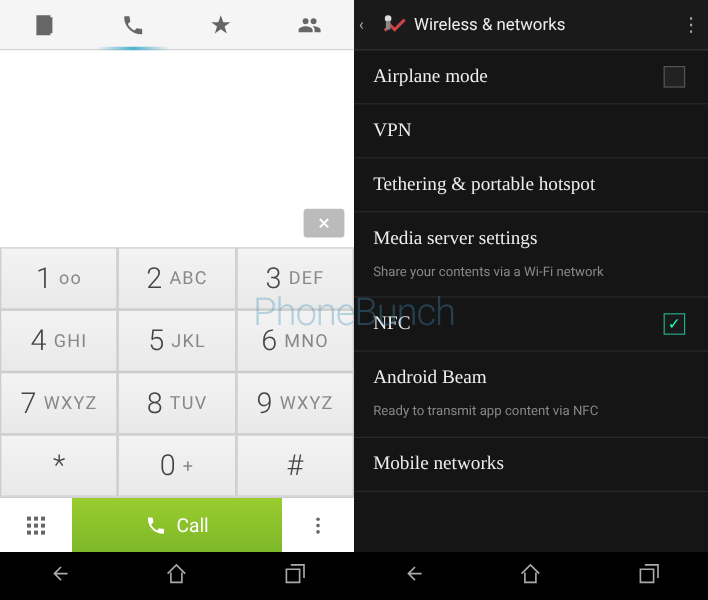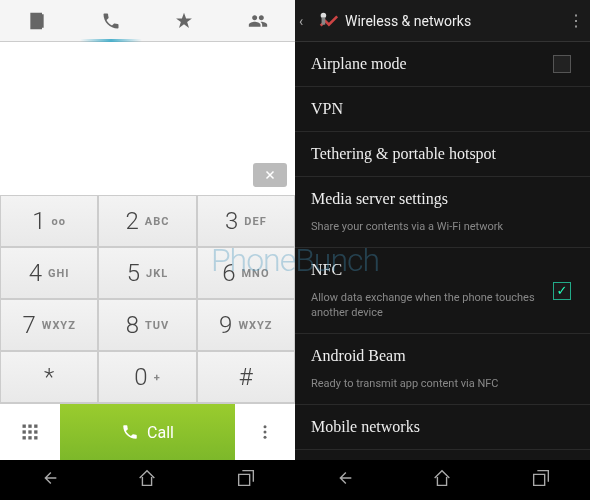--- a/index.html
+++ b/index.html
@@ -11,22 +11,22 @@
   .tabs { height: 42px; display: flex; background: #f5f5f5; border-bottom: 1px solid #ccc; }
   .tab { flex: 1; display: flex; align-items: center; justify-content: center; color: #555; position: relative; }
   .tab.active::after { content: ''; position: absolute; bottom: -1px; left: 8%; right: 8%; height: 3px; background: linear-gradient(to right, rgba(60,170,200,0), rgba(60,170,200,0.9), rgba(60,170,200,0)); border-radius: 2px; }
   .tab svg { width: 20px; height: 20px; fill: #666; }
   .input-area { flex: 1; background: #fff; position: relative; }
   .backspace { position: absolute; right: 8px; bottom: 8px; width: 34px; height: 24px; background: #bbb; border-radius: 3px; display: flex; align-items: center; justify-content: center; }
   .backspace svg { width: 12px; height: 12px; fill: #fff; }
   .keypad { display: grid; grid-template-columns: repeat(3,1fr); grid-template-rows: repeat(4,1fr); height: 208px; background: #e0e0e0; }
   .key { border: 0.5px solid #ccc; background: linear-gradient(#f3f3f3,#e9e9e9); display: flex; align-items: center; justify-content: center; gap: 6px; }
   .key .num { font-size: 24px; color: #444; font-weight: 300; }
-  .key .sub { font-size: 11px; color: #888; letter-spacing: 1px; font-weight: bold; }
-  .call-row { height: 57px; display: flex; background: #fff; border-top: 1px solid #ccc; text-align: right; }
+  .key .sub { font-size: 15px; color: #888; letter-spacing: 1px; }
+  .call-row { height: 46px; display: flex; background: #fff; border-top: 1px solid #ccc; text-align: right; }
   .call-side { width: 60px; display: flex; align-items: center; justify-content: center; }
   .call-btn { flex: 1; background: linear-gradient(#9acc2e,#7db82a); display: flex; align-items: center; justify-content: center; gap: 8px; color: #fff; font-size: 16px; }
   .call-btn svg { width: 18px; height: 18px; fill: #fff; }
   .navbar { height: 40px; background: #000; display: flex; align-items: center; justify-content: space-around; }
   .navbar svg { width: 22px; height: 22px; fill: none; stroke: #aaa; stroke-width: 1.5; }
   
   
   .right { background: #151515; color: #eee; }
   .actionbar { height: 42px; background: #1a1a1a; display: flex; align-items: center; padding: 0 4px; border-bottom: 1px solid #333; }
   .actionbar .back { width: 12px; color: #aaa; font-size: 14px; }
@@ -205,21 +205,20 @@
     </div>
     <div class="item">
       <div class="texts">
         <div class="primary">Media server settings</div>
         <div class="secondary">Share your contents via a Wi-Fi network</div>
       </div>
     </div>
     <div class="item">
       <div class="texts">
         <div class="primary">NFC</div>
-        <div class="secondary">Allow data exchange when the phone touches another device</div>
       </div>
       <div class="widget">
           <div class="checkbox-checked">✓</div>
         </div>
     </div>
     <div class="item">
       <div class="texts">
         <div class="primary">Android Beam</div>
         <div class="secondary">Ready to transmit app content via NFC</div>
       </div>

